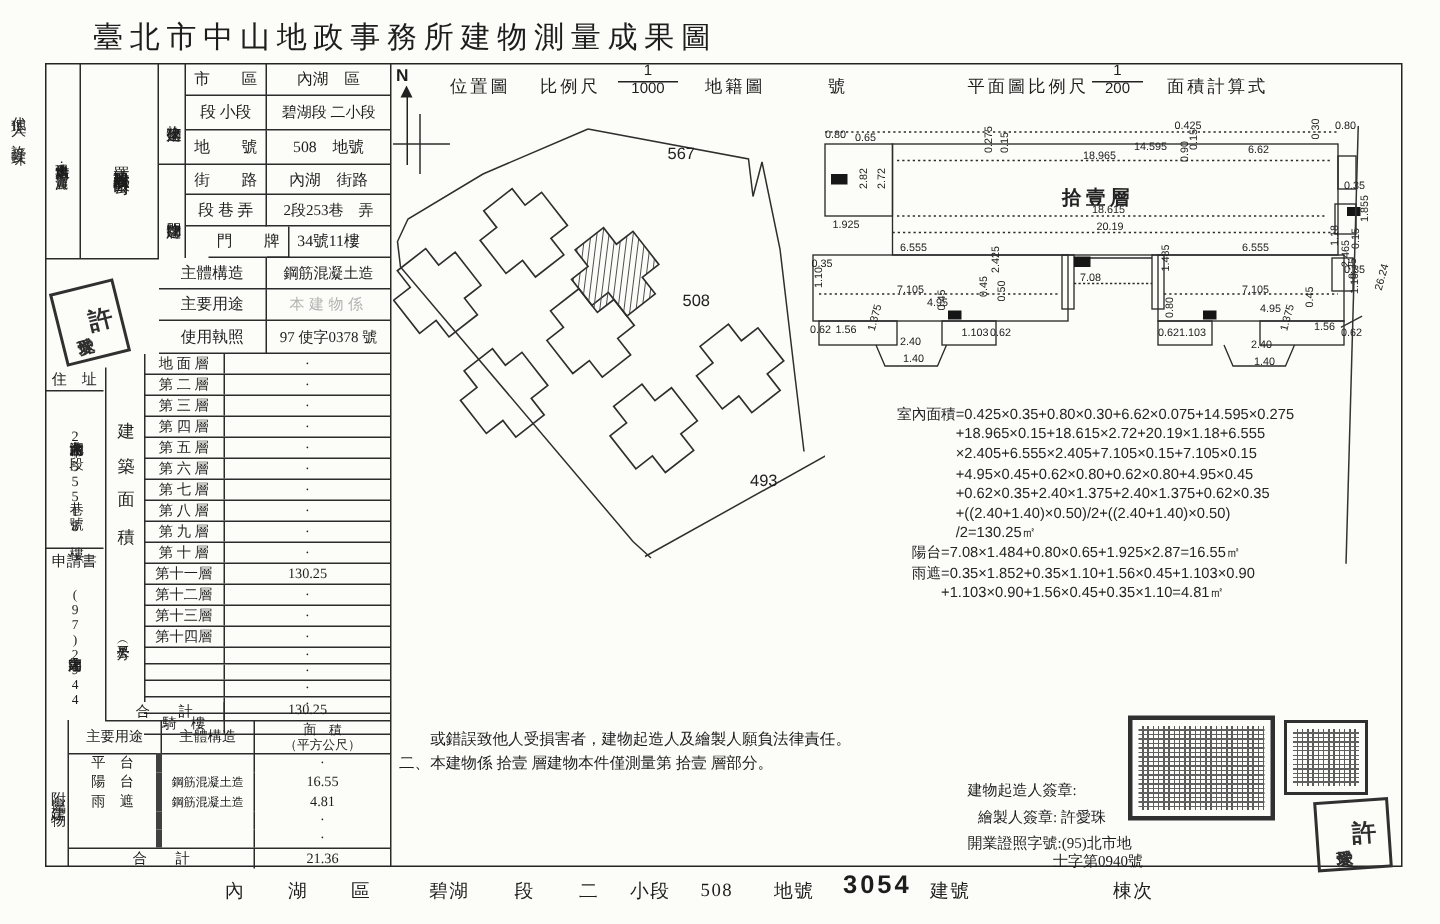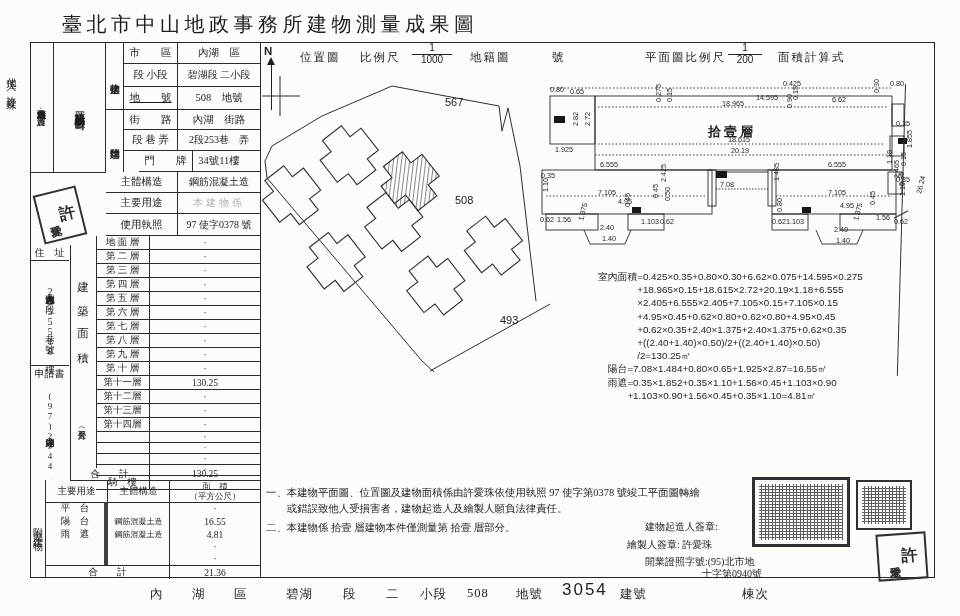--- a/index.html
+++ b/index.html
@@ -59,21 +59,21 @@
   .narrow-line{position:absolute;left:271px;top:64px;height:46px;border-left:1.2px solid #222;}
   .arrowhead{position:absolute;left:267px;top:57px;width:0;height:0;
      border-left:4.5px solid transparent;border-right:4.5px solid transparent;border-bottom:8px solid #222;}
 
   
   .cad-line{position:absolute;left:905px;top:84px;height:292px;border-left:1.1px solid #333;transform:rotate(1.6deg);transform-origin:top;}
   .cad-tick{position:absolute;left:893px;top:214px;width:16px;border-top:1px solid #333;transform:rotate(-28deg);}
 
   
   .fitem{position:absolute;top:586px;font-size:12.5px;letter-spacing:1px;}
-  .fbig{top:580px;font-size:17px;font-family:"Liberation Sans","DejaVu Sans",sans-serif;letter-spacing:2px;}
+  .fbig{top:580px;font-size:17px;font-family:"Liberation Sans","DejaVu Sans",sans-serif;letter-spacing:2px;font-weight:bold;}
 
   svg text{font-family:"Liberation Sans","DejaVu Sans",sans-serif;}
 </style>
 </head>
 <body>
 
 <div class="page">
 
   <div class="title">臺北市中山地政事務所建物測量成果圖</div>
   <div class="agent-margin">代理人：許愛珠</div>
@@ -88,21 +88,21 @@
   <div class="cell vert br" style="left:54px;top:42px;width:52px;height:130px;font-size:11px;letter-spacing:1px;">置毓建設股份有限公司</div>
   <div style="position:absolute;left:30px;top:172px;width:76px;border-top:1px solid #2b2b2b;"></div>
 
   <div class="cell vert br bb" style="left:106px;top:42px;width:18px;height:68px;font-size:10px;">建物坐落</div>
   <div class="cell vert br" style="left:106px;top:110px;width:18px;height:62px;font-size:10px;">建物門牌</div>
 
   <div class="cell br bb" style="left:124px;top:42px;width:54px;height:22px;">市　　區</div>
   <div class="cell bb" style="left:178px;top:42px;width:82px;height:22px;">內湖　區</div>
   <div class="cell br bb" style="left:124px;top:64px;width:54px;height:23px;">段 小段</div>
   <div class="cell bb" style="left:178px;top:64px;width:82px;height:23px;font-size:10px;">碧湖段 二小段</div>
-  <div class="cell br bb" style="left:124px;top:87px;width:54px;height:23px;text-decoration:underline;">地　　號</div>
+  <div class="cell br bb" style="left:124px;top:87px;width:54px;height:23px;">地　　號</div>
   <div class="cell bb" style="left:178px;top:87px;width:82px;height:23px;">508　地號</div>
 
   <div class="cell br bb" style="left:124px;top:110px;width:54px;height:20px;">街　　路</div>
   <div class="cell bb" style="left:178px;top:110px;width:82px;height:20px;">內湖　街路</div>
   <div class="cell br bb" style="left:124px;top:130px;width:54px;height:21px;">段 巷 弄</div>
   <div class="cell bb" style="left:178px;top:130px;width:82px;height:21px;font-size:10px;">2段253巷　弄</div>
   <div class="cell br bb" style="left:124px;top:151px;width:54px;height:21px;margin-left:15px;">門　　牌</div>
   <div class="cell bb" style="left:178px;top:151px;width:82px;height:21px;">34號11樓</div>
 
   <div class="seal" style="left:38px;top:190px;width:44px;height:50px;transform:rotate(-14deg);">
@@ -401,27 +401,26 @@
         <text x="364" y="112" font-size="7.2" transform="rotate(-90 364 112)">0.35</text>
       </g>
   </svg>
 
   <div class="cad-line"></div>
   <div class="cad-tick"></div>
 
   <div id="calc-block"><div class="cline">室內面積=0.425×0.35+0.80×0.30+6.62×0.075+14.595×0.275</div><div class="cline">　　　　+18.965×0.15+18.615×2.72+20.19×1.18+6.555</div><div class="cline">　　　　×2.405+6.555×2.405+7.105×0.15+7.105×0.15</div><div class="cline">　　　　+4.95×0.45+0.62×0.80+0.62×0.80+4.95×0.45</div><div class="cline">　　　　+0.62×0.35+2.40×1.375+2.40×1.375+0.62×0.35</div><div class="cline">　　　　+((2.40+1.40)×0.50)/2+((2.40+1.40)×0.50)</div><div class="cline">　　　　/2=130.25㎡</div><div class="cline">　陽台=7.08×1.484+0.80×0.65+1.925×2.87=16.55㎡</div><div class="cline">　雨遮=0.35×1.852+0.35×1.10+1.56×0.45+1.103×0.90</div><div class="cline">　　　+1.103×0.90+1.56×0.45+0.35×1.10=4.81㎡</div></div>
 
   <div id="notes-block">
-      <div class="nline">一、本建物平面圖、位置圖及建物面積係由許愛珠依使用執照 97 使字第0378 號竣工平面圖轉繪</div>
       <div class="nline">　　或錯誤致他人受損害者，建物起造人及繪製人願負法律責任。</div>
       <div class="nline">二、本建物係 拾壹 層建物本件僅測量第 拾壹 層部分。</div>
     </div>
 
   <div class="sig" style="left:645px;top:520px;">建物起造人簽章:</div>
-  <div class="sig" style="left:627px;top:538px;">繪製人簽章: 許愛珠</div>
+  <div class="sig" style="left:652px;top:538px;">繪製人簽章: 許愛珠</div>
   <div class="sig" style="left:645px;top:555px;">開業證照字號:(95)北市地</div>
   <div class="sig" style="left:702px;top:567px;">士字第0940號</div>
 
   <div class="seal" style="left:752px;top:477px;width:98px;height:70px;border-width:3px;">
     <div class="seal-pattern"></div>
   </div>
   <div class="seal" style="left:856px;top:480px;width:56px;height:50px;border-width:2.5px;">
     <div class="seal-pattern"></div>
   </div>
   <div class="seal" style="left:877px;top:533px;width:50px;height:47px;transform:rotate(-4deg);">

